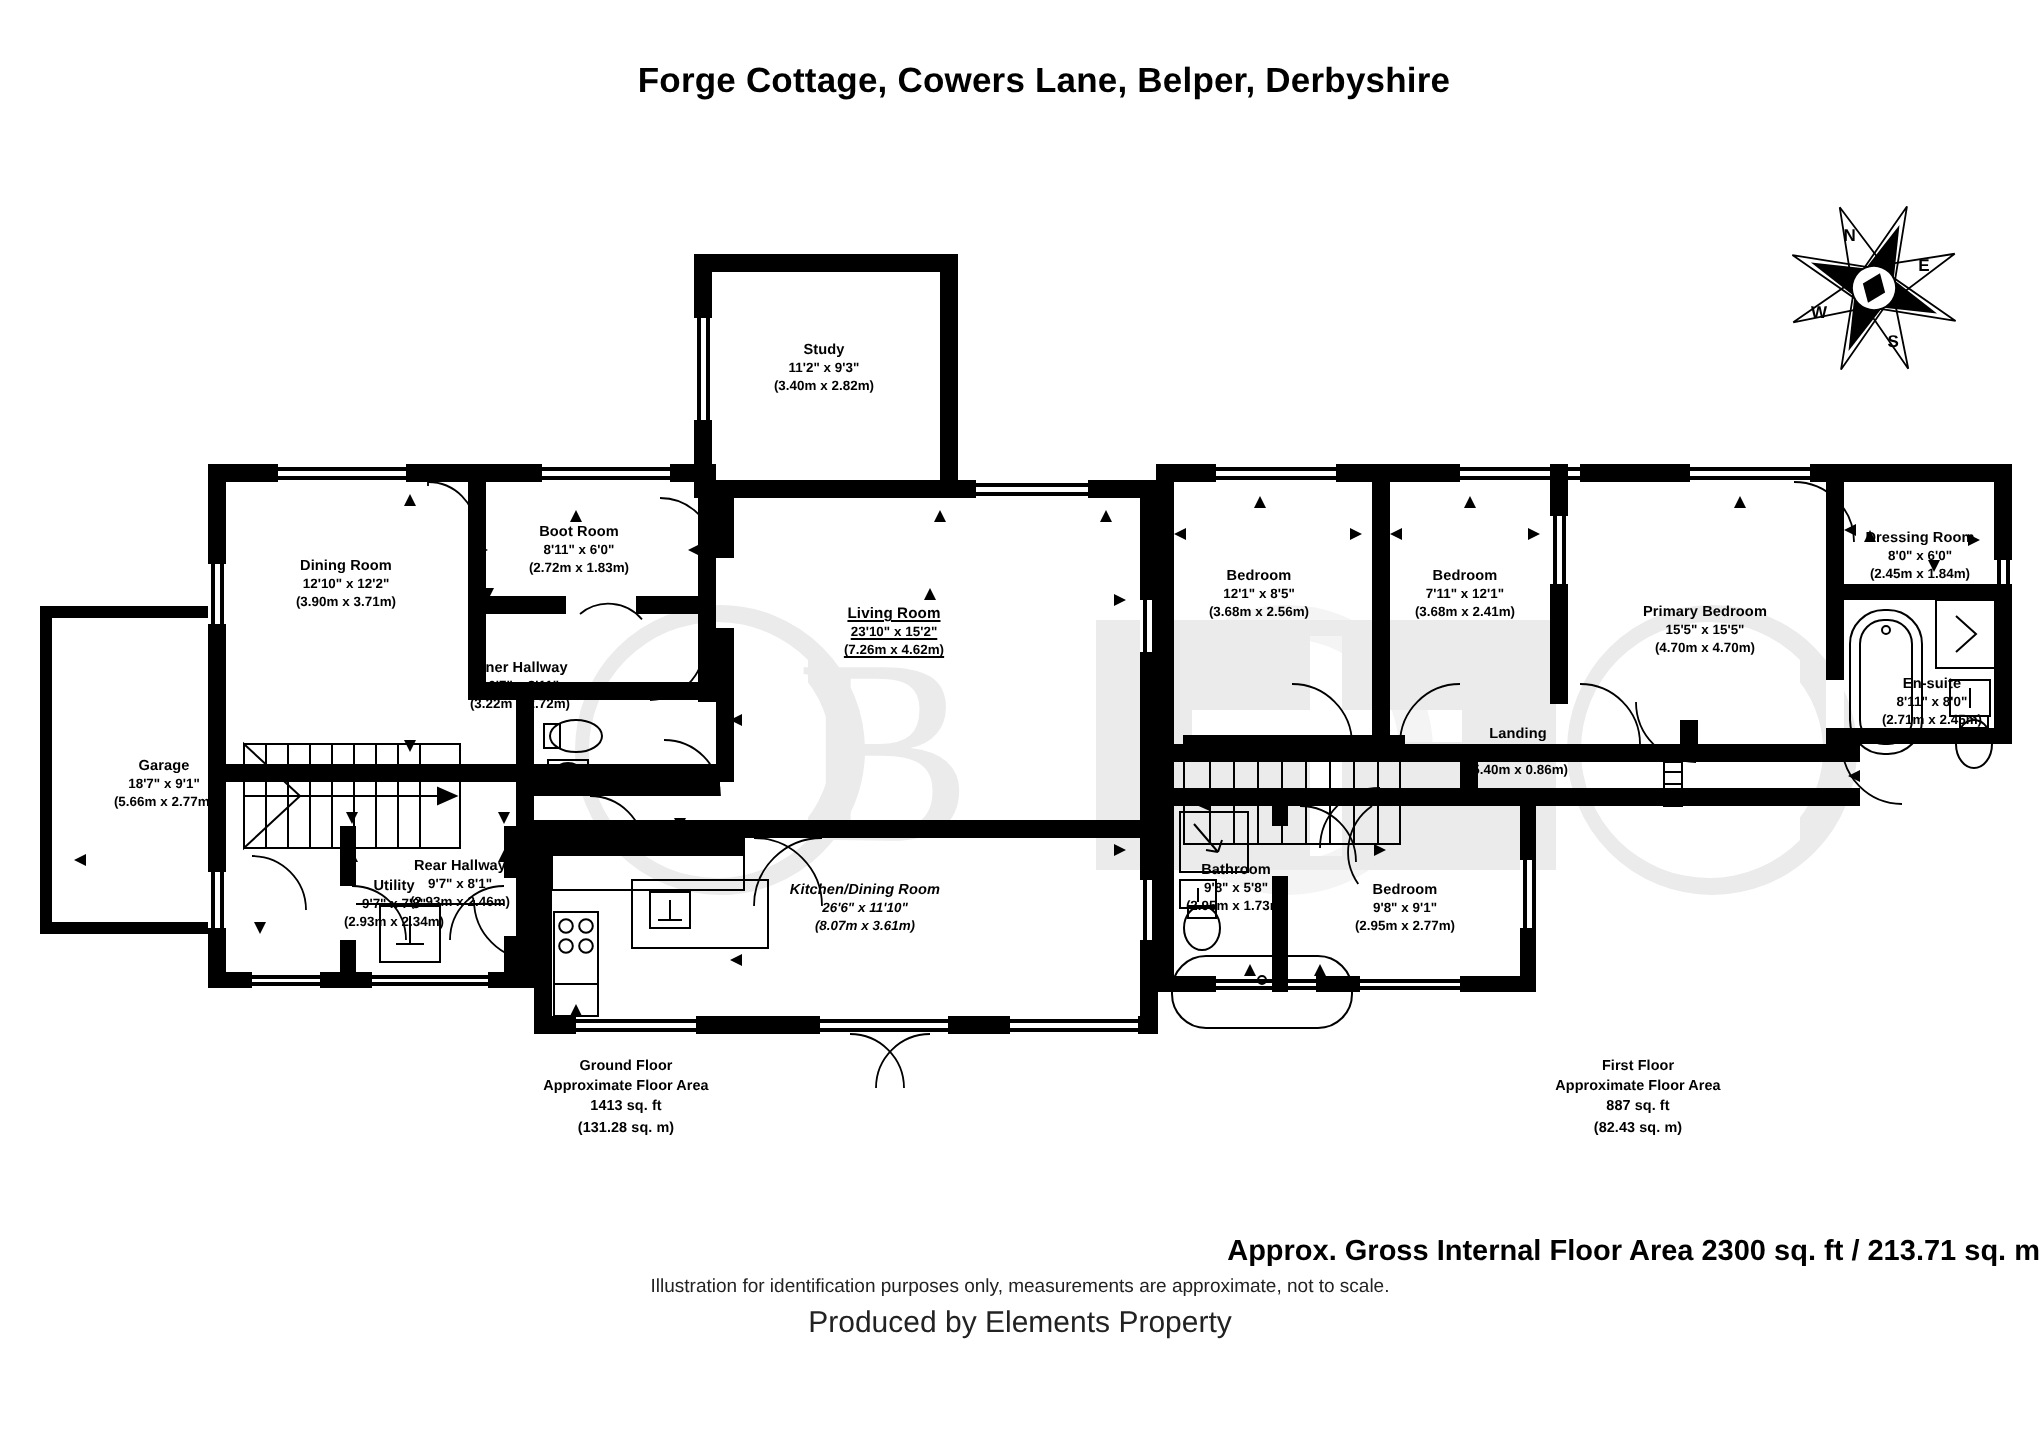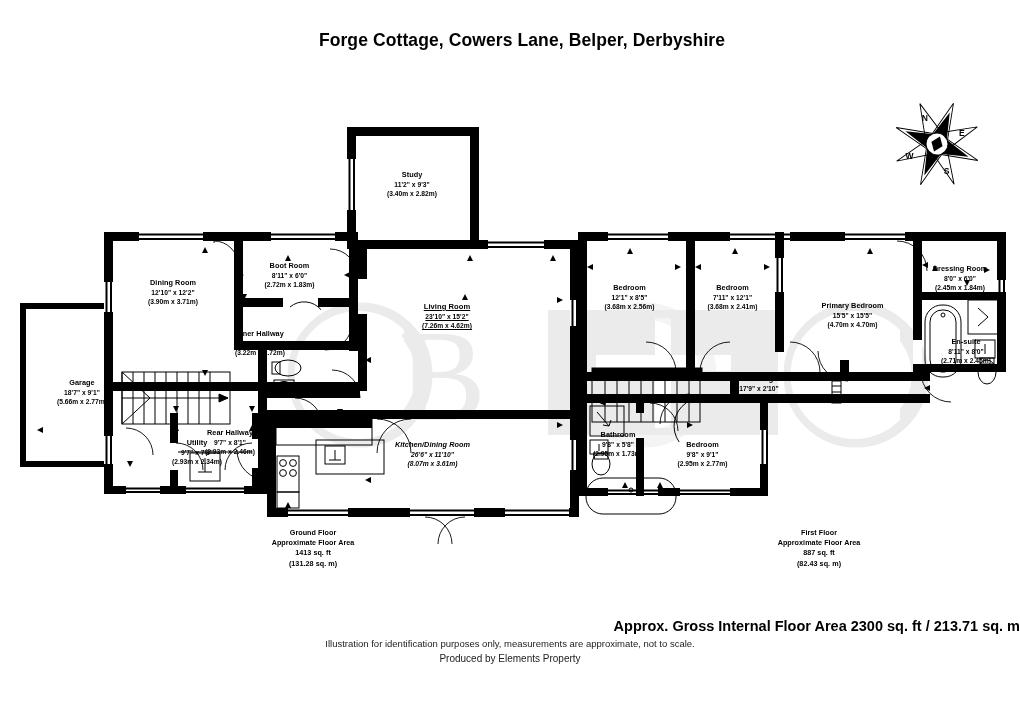--- a/index.html
+++ b/index.html
@@ -25,21 +25,21 @@
   .footer-main{
     position:absolute;left:0;top:618px;width:1020px;text-align:right;
     font-size:14.5px;font-weight:bold;
   }
   .footer-sub{
     position:absolute;left:0;top:638px;width:1020px;text-align:center;
     font-size:9.5px;font-weight:normal;color:#222;
   }
   .footer-credit{
     position:absolute;left:0;top:653px;width:1020px;text-align:center;
-    font-size:10px;font-weight:normal;color:#222;
+    font-size:15px;font-weight:normal;color:#222;
   }
 
   
   .floor-area{
     position:absolute;text-align:center;font-size:7.2px;font-weight:bold;
     line-height:1.42;letter-spacing:0.05px;
   }
   #ga-ground{left:188px;top:528px;width:250px;}
   #ga-first{left:694px;top:528px;width:250px;}
 
@@ -548,21 +548,21 @@
     <span class="rdim">8'0" x 6'0"</span>
     <span class="rmet">(2.45m x 1.84m)</span>
   </div>
 
   <div class="room" style="left:920px;top:337px;width:92px;">
     <span class="rname">En-suite</span>
     <span class="rdim">8'11" x 8'0"</span>
     <span class="rmet">(2.71m x 2.45m)</span>
   </div>
 
-  <div class="room" style="left:704px;top:374px;width:110px;">
+  <div class="room" style="left:704px;top:362px;width:110px;">
     <span class="rname">Landing</span>
     <span class="rdim">17'9" x 2'10"</span>
     <span class="rmet">(5.40m x 0.86m)</span>
   </div>
 
   <div class="room" style="left:577px;top:430px;width:82px;">
     <span class="rname">Bathroom</span>
     <span class="rdim">9'8" x 5'8"</span>
     <span class="rmet">(2.95m x 1.73m)</span>
   </div>

